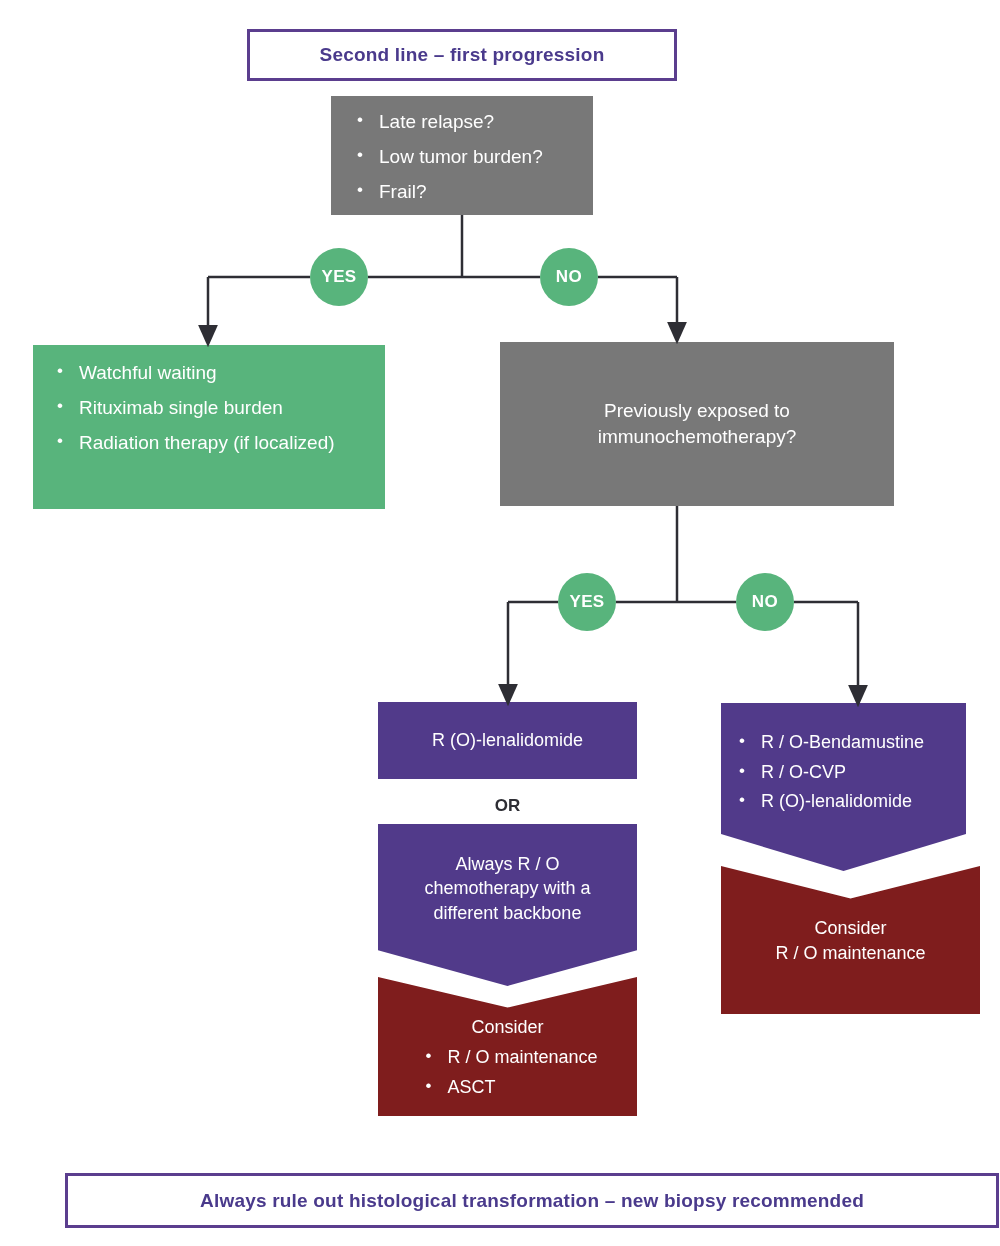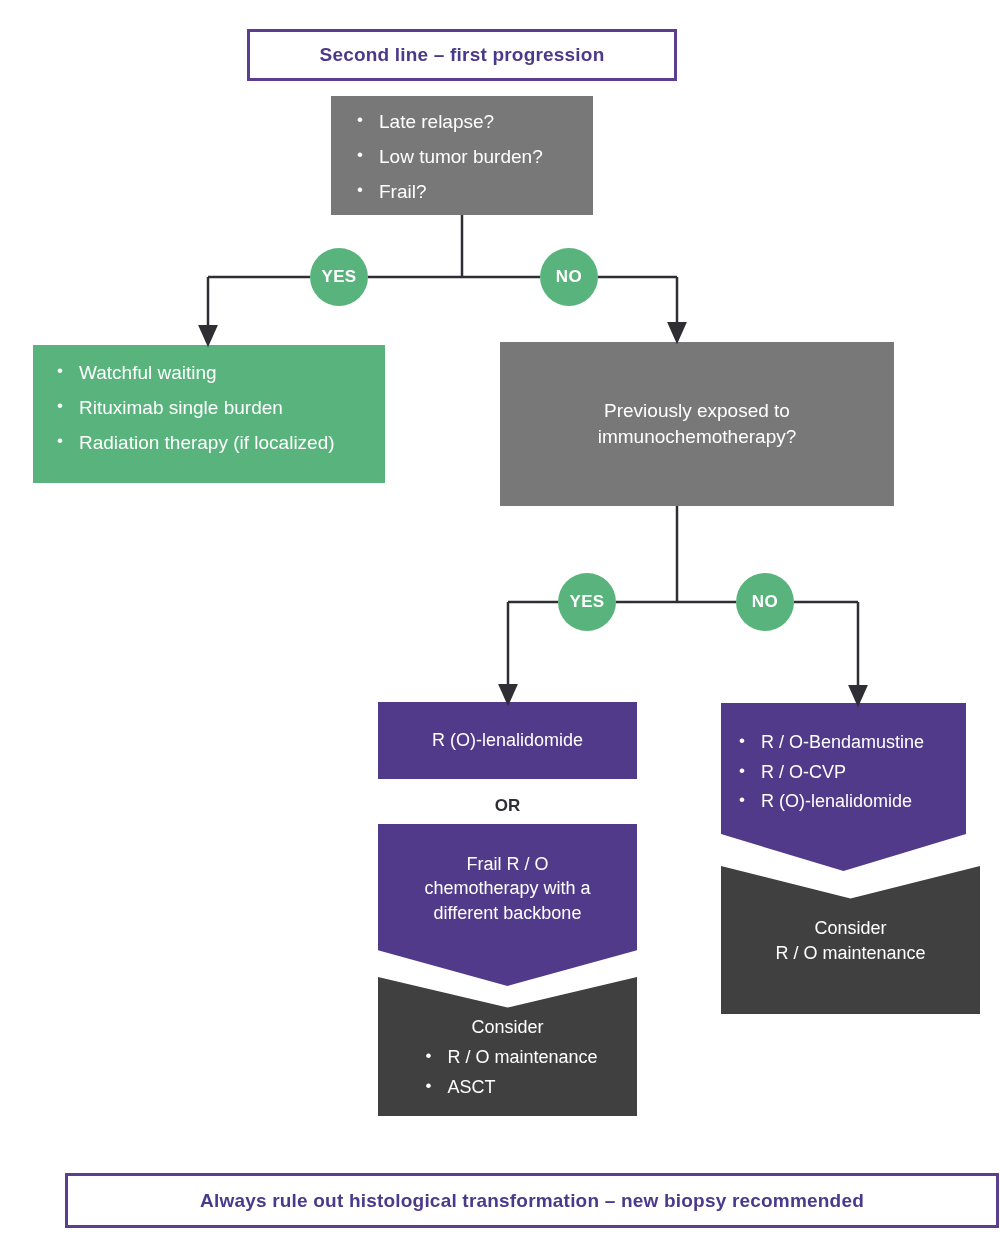--- a/index.html
+++ b/index.html
@@ -50,21 +50,21 @@
     font-size: 19px;
   }
   #decision-2 {
     left: 500px; top: 342px; width: 394px; height: 164px;
     display: flex; align-items: center; justify-content: center;
     text-align: center; font-size: 19px; line-height: 1.35;
   }
 
   
   #green-box {
-    left: 33px; top: 345px; width: 352px; height: 138px;
+    left: 33px; top: 345px; width: 352px; height: 164px;
     background: #58b47c;
     color: #ffffff;
     padding: 16px 0 0 16px;
     font-size: 19px;
   }
 
   
   ul.bullets {
     margin: 0;
     padding: 0;
@@ -121,21 +121,21 @@
     color: #2e2e34;
   }
 
   
   .purple-box {
     background: #513a8a;
     color: #ffffff;
     font-size: 18px;
   }
   .lilac-box {
-    background: #404040;
+    background: #7f1d1d;
     color: #ffffff;
     font-size: 18px;
   }
   
   .chev-bottom {
     clip-path: polygon(0 0, 100% 0, 100% 78%, 50% 100%, 0 78%);
   }
   
   .chev-top {
     clip-path: polygon(0 0, 50% 22%, 100% 0, 100% 100%, 0 100%);
@@ -264,21 +264,21 @@
   <div class="node purple-box" id="tx-lenalidomide">
     <span>R (O)-lenalidomide</span>
   </div>
 
   <div class="node" id="or-label">
     <span>OR</span>
   </div>
 
   <div class="node purple-box chev-bottom" id="tx-repeat">
     <div>
-      <span>Frail R / O</span><br>
+      <span>Always R / O</span><br>
       <span>chemotherapy with a</span><br>
       <span>different backbone</span>
     </div>
   </div>
 
   <div class="node lilac-box chev-top" id="consider-left">
     <div class="consider-head">Consider</div>
     <ul class="bullets tight center-list">
       <li>R / O maintenance</li>
       <li>ASCT</li>

